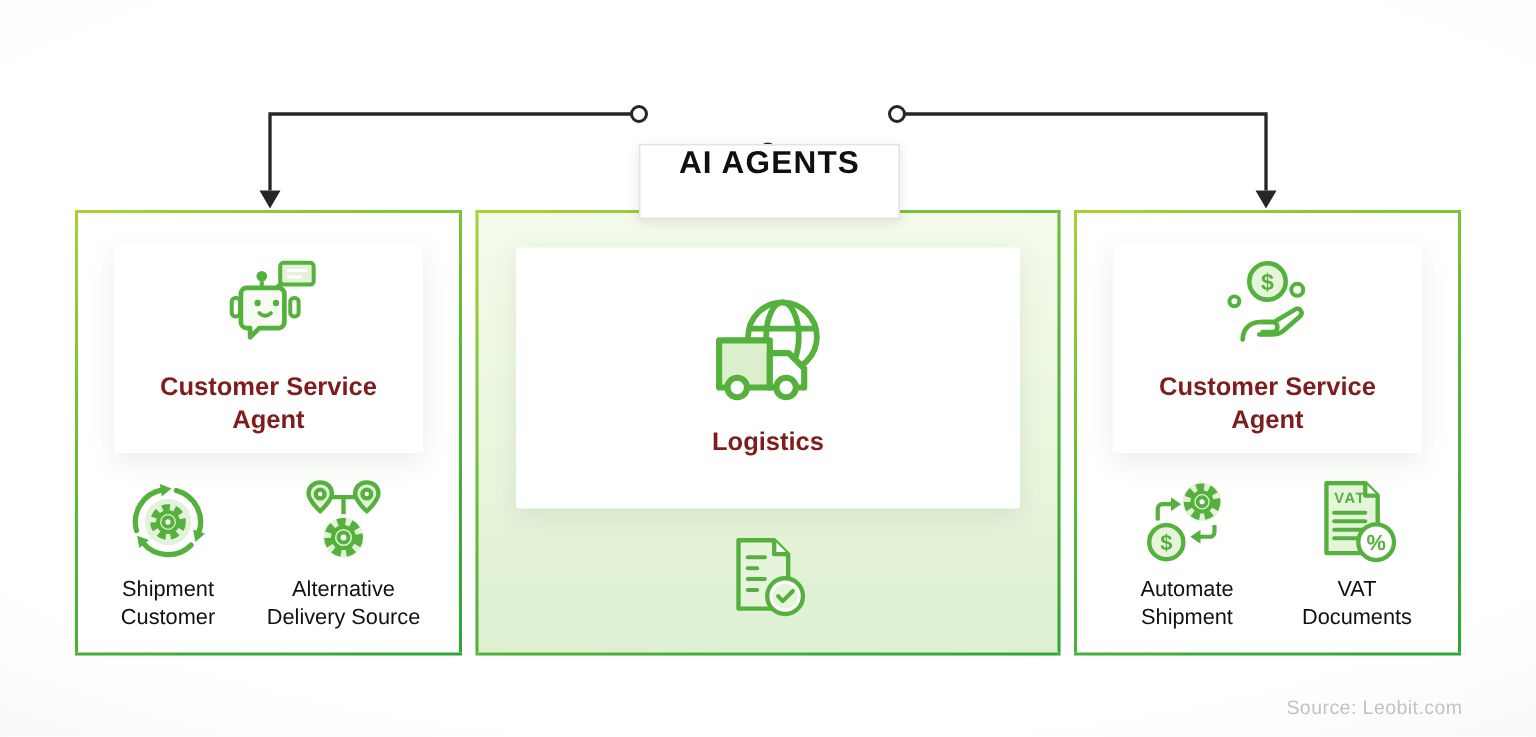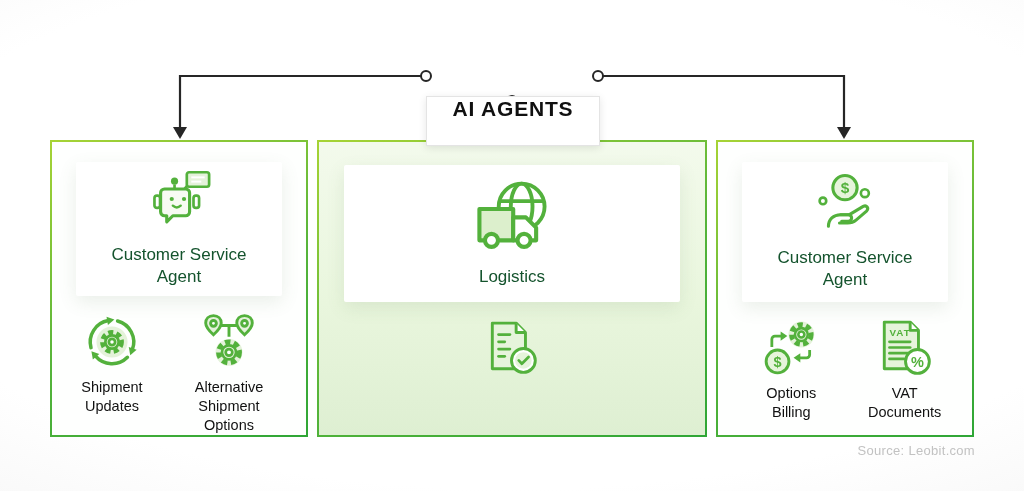--- a/index.html
+++ b/index.html
@@ -23,31 +23,31 @@
   }
   .card.side{width:258px;background:#fefffe;}
   .card.mid{left:317px;width:390px;background:linear-gradient(180deg,#F3FAEC 0%,#E9F6DD 55%,#DEEFD2 100%);}
   .card.left{left:50px;}
   .card.right{left:716px;}
   .panel{
     background:#ffffff;border-radius:2px;box-shadow:0 6px 18px rgba(90,120,80,.12);
     display:flex;flex-direction:column;align-items:center;justify-content:center;
   }
   .card.side .panel{margin:20px 24px 0;height:140px;}
-  .card.mid  .panel{margin:23px 25px 0;height:137px;}
+  .card.mid  .panel{margin:23px 25px 0;height:174px;}
   .panel .title{
-    margin-top:16px;font-size:17px;font-weight:400;color:#14532d;
+    margin-top:16px;font-size:17px;font-weight:700;color:#7f1d1d;
     text-align:center;line-height:1.28;max-width:175px;
   }
   .items{display:flex;justify-content:space-evenly;align-items:flex-start;margin-top:17px;flex:1;}
   .item{display:flex;flex-direction:column;align-items:center;}
   .item .label{margin-top:7px;font-size:14.5px;font-weight:500;color:#111;text-align:center;line-height:1.3;}
   .w80{max-width:80px;} .w90{max-width:92px;} .w100{max-width:102px;} .w112{max-width:114px;}
   .source{
-    position:absolute;right:49px;bottom:33px;font-size:13px;color:#c2c2c2;letter-spacing:.3px;
+    position:absolute;right:49px;bottom:12px;font-size:13px;color:#c2c2c2;letter-spacing:.3px;
   }
   svg{display:block;}
 </style>
 </head>
 <body>
 
 <svg class="connectors" viewBox="0 0 1024 150">
   <g stroke="#262626" stroke-width="2.2" fill="none">
     <path d="M426,76 H180 V127"></path>
     <path d="M598,76 H844 V127"></path>
@@ -110,39 +110,39 @@
               </g>
             <g transform="rotate(240 28 28)">
                 <polygon points="51.8,35.6 44.2,32.8 45.6,40.8"></polygon>
               </g>
           </g>
           <circle cx="28" cy="28" r="9.2" fill="none" stroke="#53B13C" stroke-width="4.6" stroke-dasharray="4.8 3.1"></circle>
           <circle cx="28" cy="28" r="6.4" fill="#E4F2DA" stroke="#53B13C" stroke-width="2.6"></circle>
           <circle cx="28" cy="28" r="3" fill="#fff" stroke="#53B13C" stroke-width="2.6"></circle>
         </svg>
       </span>
-      <div class="label w80">Shipment Updates</div>
+      <div class="label w80">Shipment Customer</div>
     </div>
     <div class="item">
       <span>
         <svg width="58" height="58" viewBox="0 0 56 56">
           <path d="M20,12 H36 M28,12 V23" stroke="#53B13C" stroke-width="2.8" fill="none"></path>
           <g stroke="#53B13C" stroke-width="2.8">
             <path d="M13,2.5 c-4.6,0 -7.5,3.2 -7.5,7.2 c0,4.6 7.5,11.3 7.5,11.3 s7.5,-6.7 7.5,-11.3 c0,-4 -2.9,-7.2 -7.5,-7.2 z" fill="#E4F2DA"></path>
             <circle cx="13" cy="10" r="2.8" fill="#fff"></circle>
             <path d="M43,2.5 c-4.6,0 -7.5,3.2 -7.5,7.2 c0,4.6 7.5,11.3 7.5,11.3 s7.5,-6.7 7.5,-11.3 c0,-4 -2.9,-7.2 -7.5,-7.2 z" fill="#E4F2DA"></path>
             <circle cx="43" cy="10" r="2.8" fill="#fff"></circle>
           </g>
           <circle cx="28" cy="38" r="13" fill="#E4F2DA"></circle>
           <circle cx="28" cy="38" r="10" fill="none" stroke="#53B13C" stroke-width="5" stroke-dasharray="5.2 3.4"></circle>
           <circle cx="28" cy="38" r="6.8" fill="#E4F2DA" stroke="#53B13C" stroke-width="2.6"></circle>
           <circle cx="28" cy="38" r="3.2" fill="#fff" stroke="#53B13C" stroke-width="2.6"></circle>
         </svg>
       </span>
-      <div class="label w112">Alternative Shipment Options</div>
+      <div class="label w112">Alternative Delivery Source</div>
     </div>
   </div>
 </div>
 
 <div class="card mid">
   <div class="panel">
     <span>
       <svg width="78" height="70" viewBox="0 0 64 58">
         <g stroke="#53B13C" stroke-width="3.2" fill="none">
           <circle cx="40" cy="22" r="19"></circle>
@@ -201,21 +201,21 @@
           <circle cx="38" cy="15" r="6.2" fill="#E4F2DA" stroke="#53B13C" stroke-width="2.5"></circle>
           <circle cx="38" cy="15" r="2.9" fill="#fff" stroke="#53B13C" stroke-width="2.5"></circle>
           <path d="M9.5,27 v-7.5 a3,3 0 0 1 3,-3 h6.5" fill="none" stroke="#53B13C" stroke-width="2.7"></path>
           <polygon points="18,12 24.5,16.5 18,21" fill="#53B13C"></polygon>
           <path d="M46,30 v4.5 a3,3 0 0 1 -3,3 h-7.5" fill="none" stroke="#53B13C" stroke-width="2.7"></path>
           <polygon points="37,33 30.5,37.5 37,42" fill="#53B13C"></polygon>
           <circle cx="15" cy="41" r="11" fill="#E6F4DB" stroke="#53B13C" stroke-width="2.8"></circle>
           <text x="15" y="46" text-anchor="middle" font-size="14" font-weight="bold" fill="#53B13C">$</text>
         </svg>
       </span>
-      <div class="label w90">Options Billing</div>
+      <div class="label w90">Automate Shipment</div>
     </div>
     <div class="item">
       <span>
         <svg width="58" height="58" viewBox="0 0 56 56">
           <path d="M8,3 h25 l8,8 v37 h-33 z" fill="#E6F4DB" stroke="#53B13C" stroke-width="2.8" stroke-linejoin="round"></path>
           <path d="M33,3 v8 h8" fill="#fff" stroke="#53B13C" stroke-width="2.8" stroke-linejoin="round"></path>
           <text x="13" y="16" font-size="9.5" font-weight="bold" fill="#53B13C" letter-spacing="1">VAT</text>
           <g stroke="#53B13C" stroke-width="2.6" stroke-linecap="round">
             <line x1="13" y1="22" x2="33" y2="22"></line>
             <line x1="13" y1="27.5" x2="33" y2="27.5"></line>

